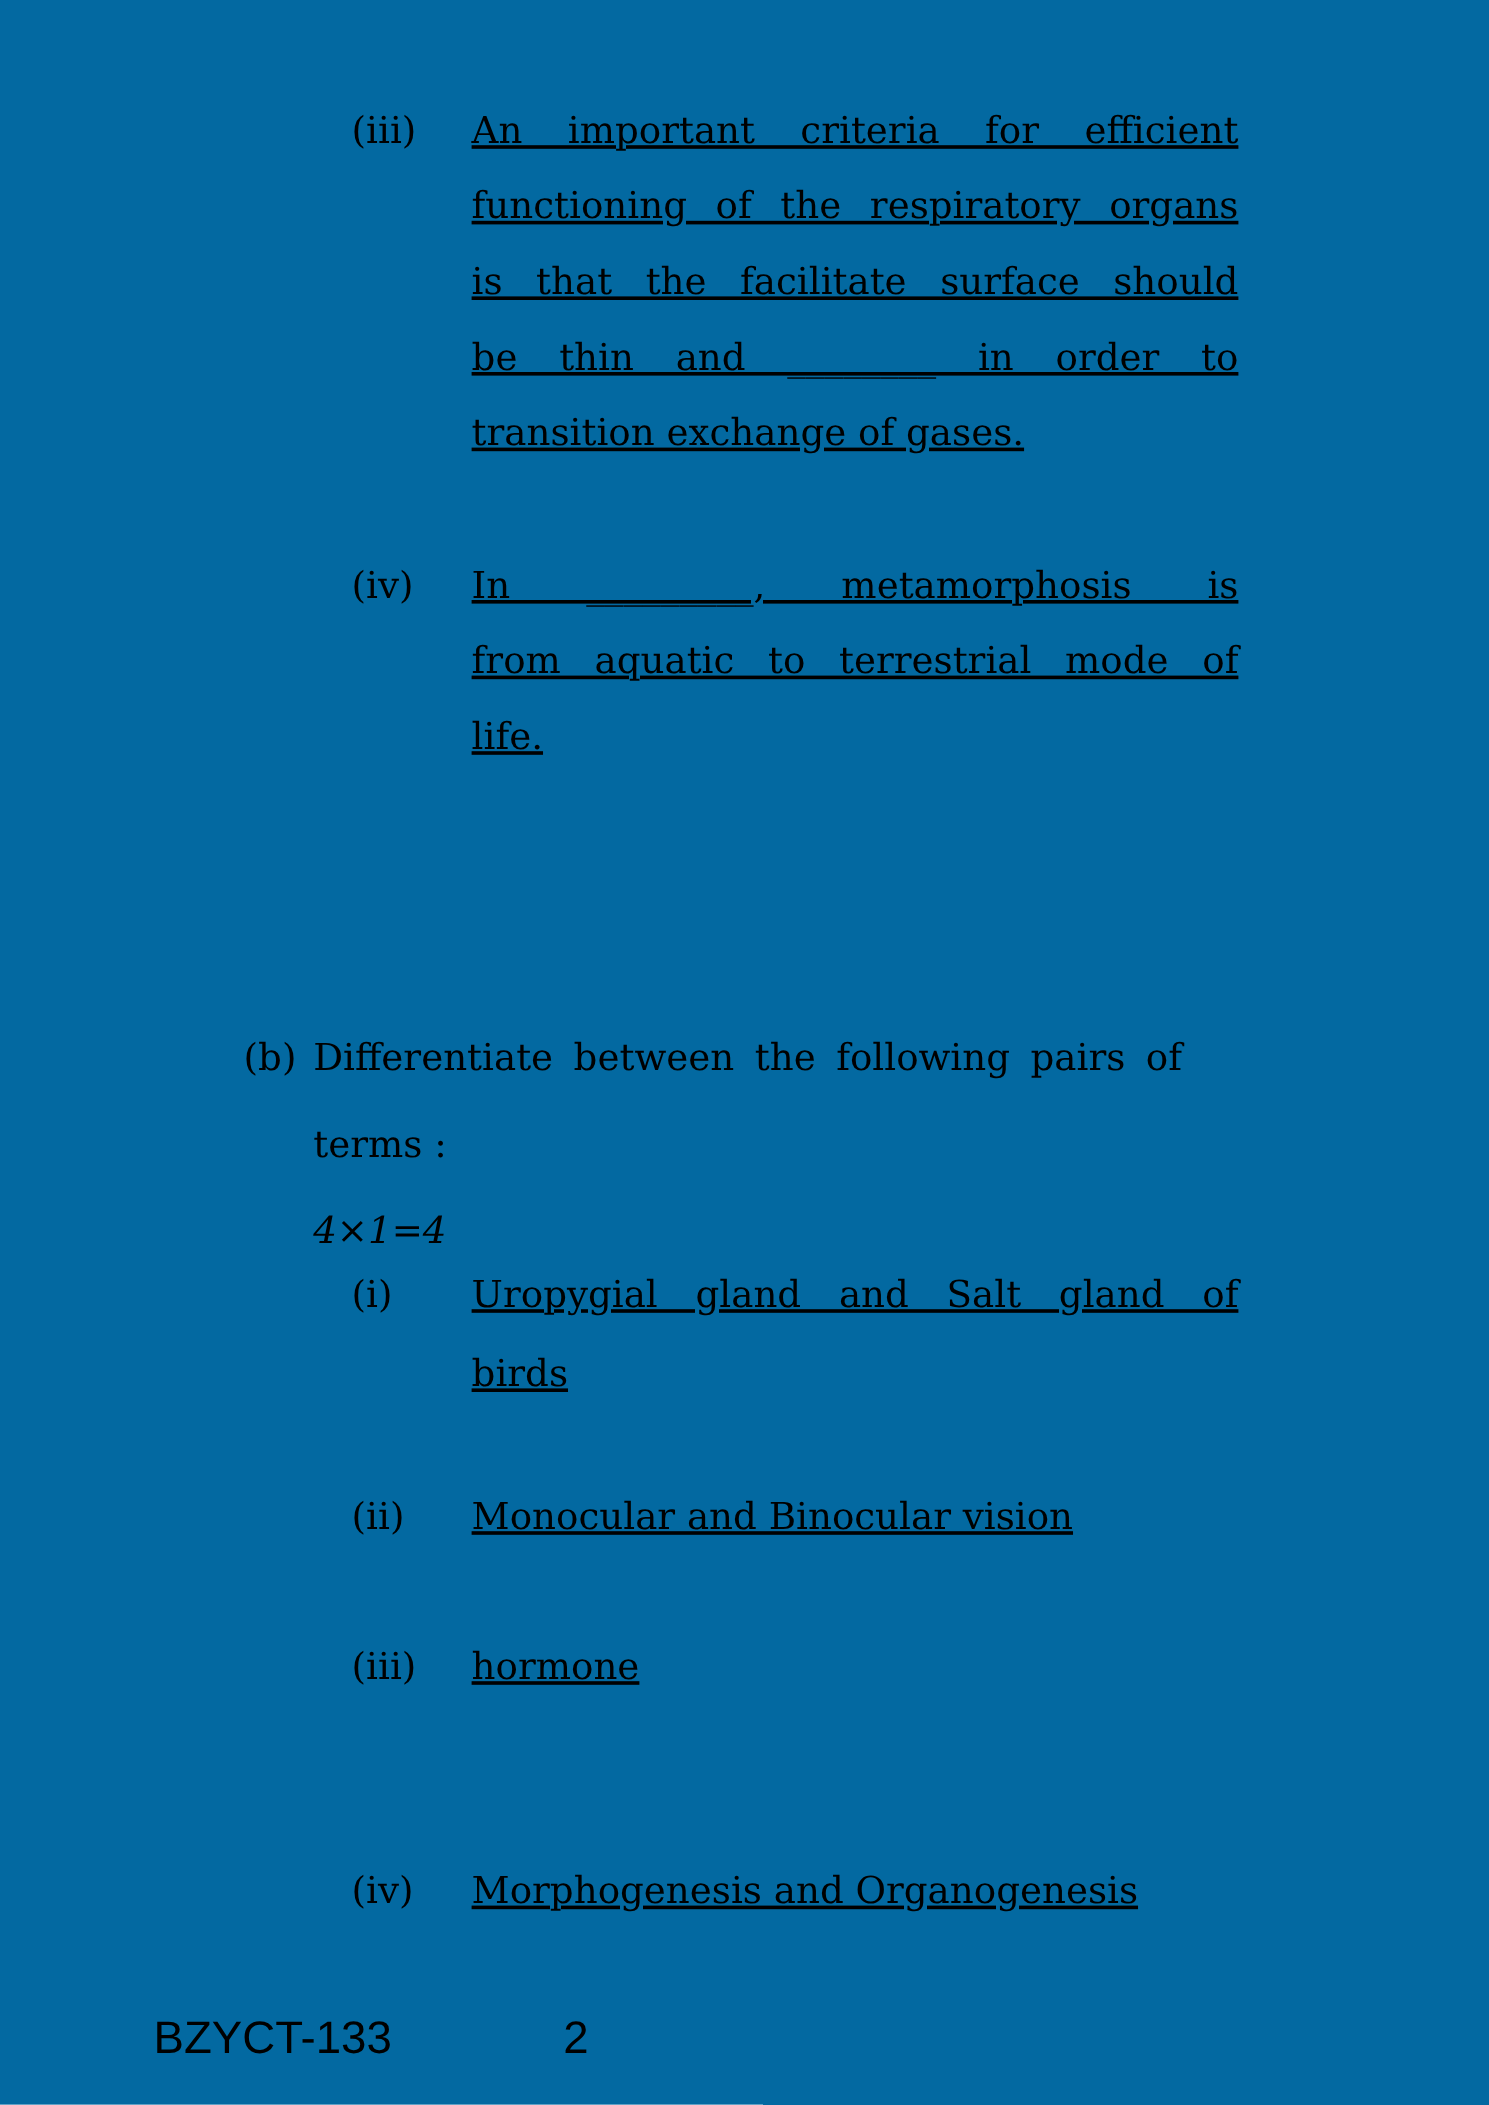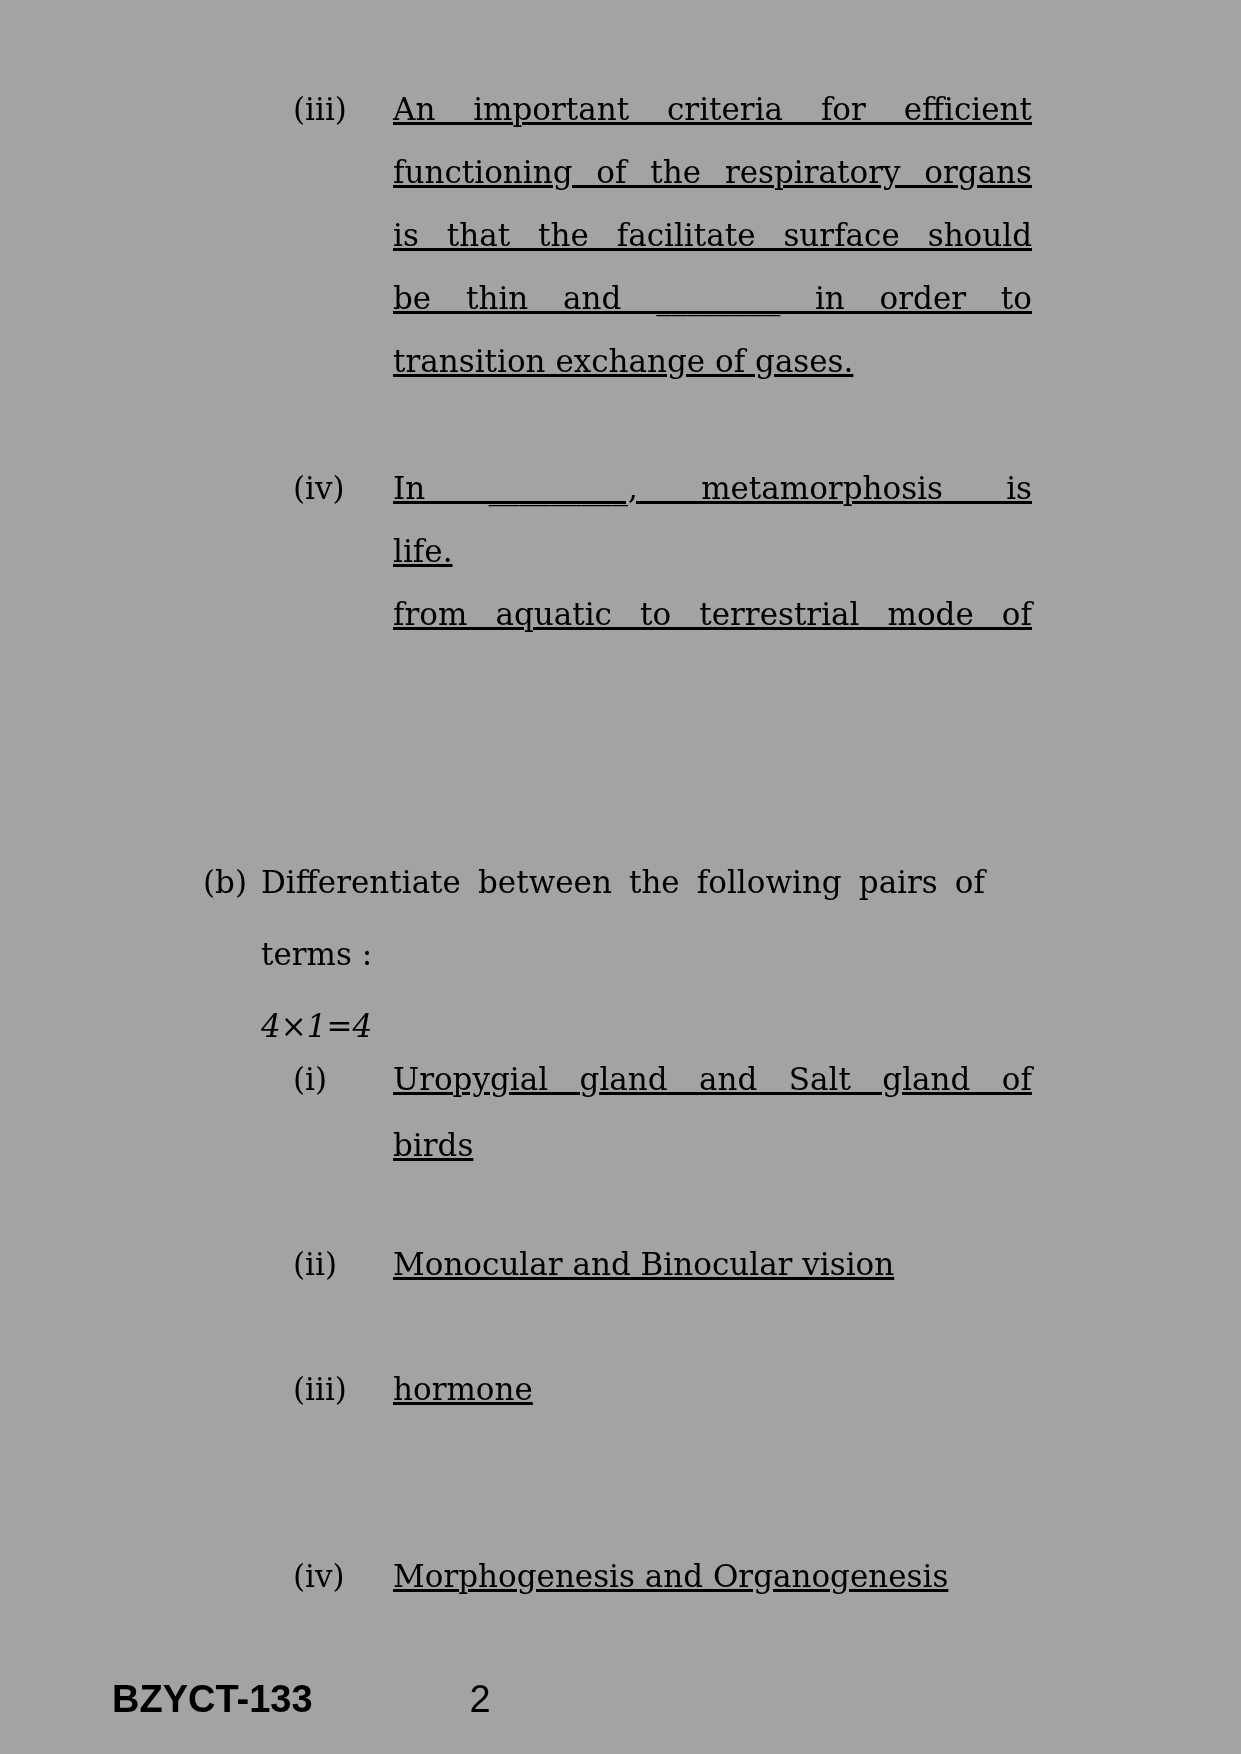--- a/index.html
+++ b/index.html
@@ -4,21 +4,21 @@
 <style>
   html, body {
     margin: 0;
     padding: 0;
     background: #ffffff;
   }
   .page {
     position: relative;
     width: 1241px;
     height: 1754px;
-    background: #a3a3a3;
+    background: #0369a1;
     color: #000000;
     font-family: "DejaVu Serif", serif;
     font-size: 31px;
     overflow: hidden;
   }
   
   .qitem {
     position: absolute;
     left: 293px;
     width: 739px;
@@ -92,24 +92,23 @@
     top: 1676px;
     width: 1241px;
     height: 50px;
     font-family: "Liberation Sans", sans-serif;
     font-size: 38px;
     line-height: 46px;
     color: #000000;
   }
   .footer .code {
     position: absolute;
-    left: 112px;
+    left: 128px;
     top: 0;
     white-space: nowrap;
-    font-weight: bold;
   }
   .footer .pageno {
     position: absolute;
     left: 440px;
     top: 0;
     width: 80px;
     text-align: center;
   }
 </style>
 </head>
@@ -125,22 +124,22 @@
       <div class="ln j">is that the facilitate surface should</div>
       <div class="ln j">be thin and ________ in order to</div>
       <div class="ln">transition exchange of gases.</div>
     </div>
   </div>
 
   <div class="qitem" style="top:457px;">
     <div class="label">(iv)</div>
     <div class="text">
       <div class="ln j">In _________, metamorphosis is</div>
+      <div class="ln j">from aquatic to terrestrial mode of</div>
       <div class="ln">life.</div>
-      <div class="ln j">from aquatic to terrestrial mode of</div>
     </div>
   </div>
 
   <div class="partb">
     <div class="label">(b)</div>
     <div class="text">
       <div class="ln j">Differentiate between the following pairs of</div>
       <div class="terms-row">
         <span>terms :</span>
         <span class="marks">4×1=4</span>

